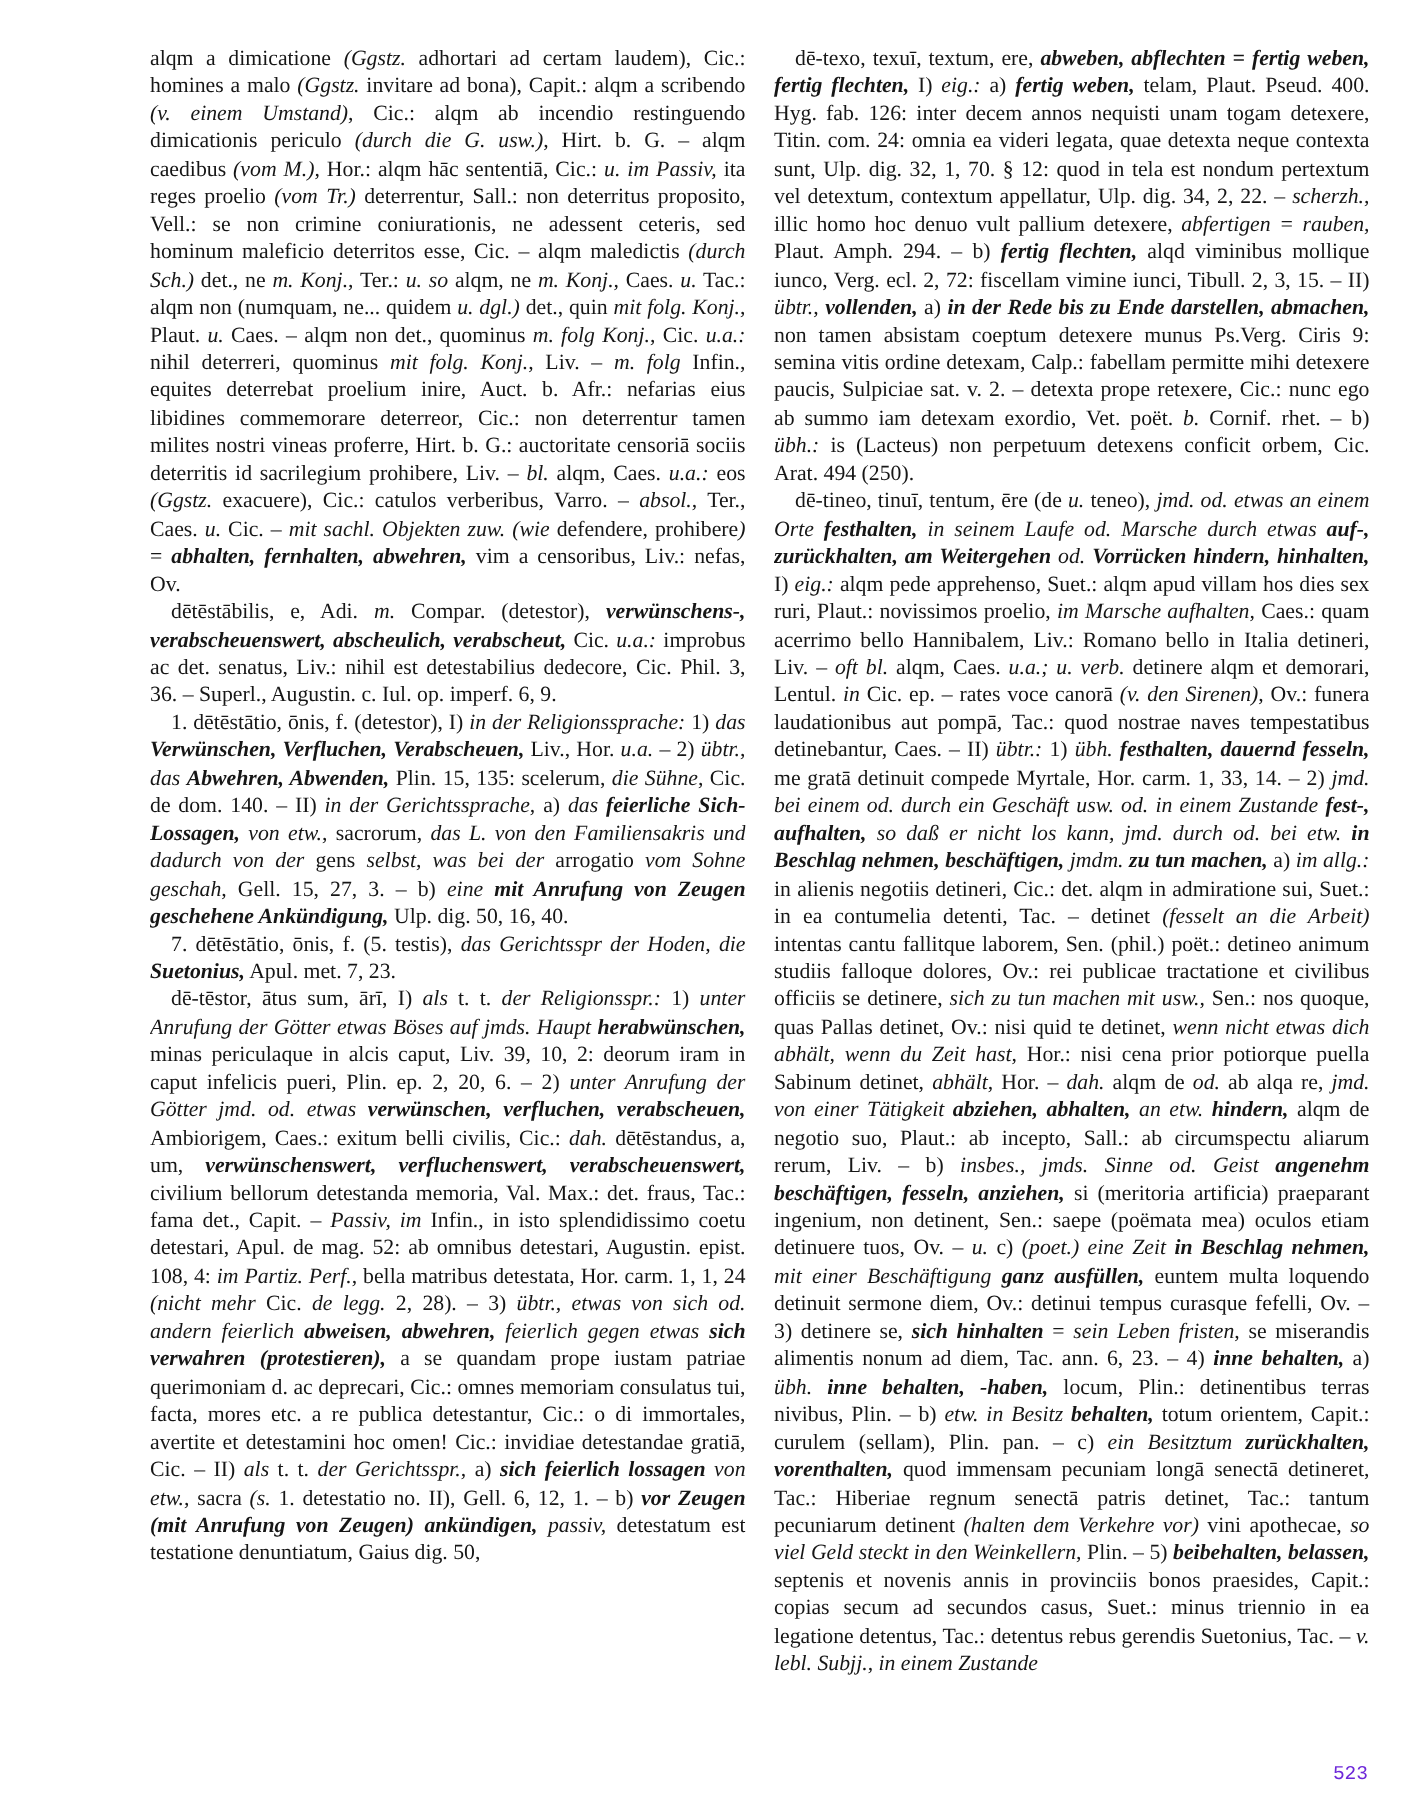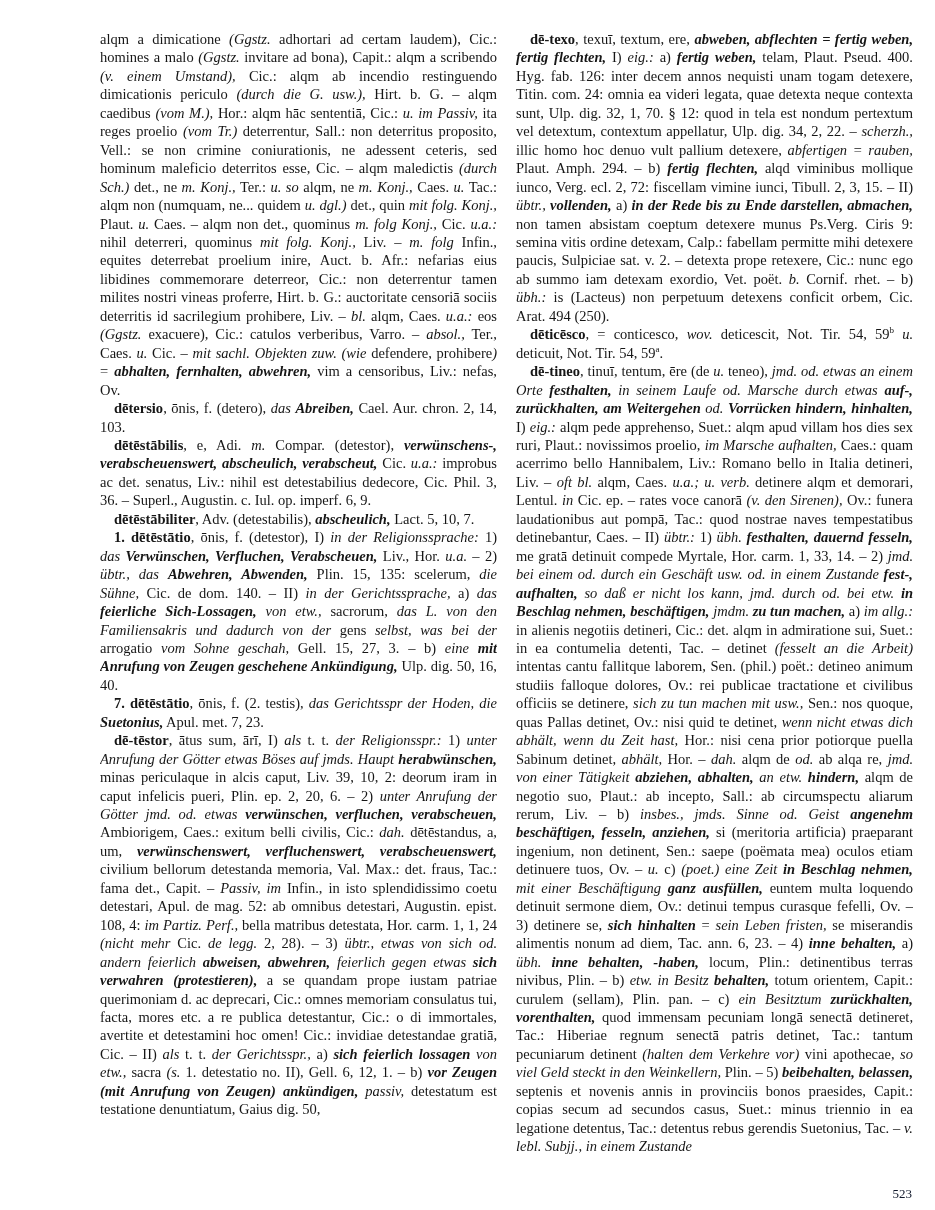--- a/index.html
+++ b/index.html
@@ -35,45 +35,43 @@
   .column p {
     margin: 0;
     padding: 0;
     text-indent: 14px;
   }
   .column p.no-indent {
     text-indent: 0;
   }
   .s-n { font-style: normal; font-weight: normal; }
   .s-i { font-style: italic; }
-  .s-b { font-weight: bold; }
+  .s-b { font-weight: normal; }
   .s-bi { font-weight: bold; font-style: italic; }
   .s-sup { vertical-align: super; font-size: 9px; line-height: 0; }
   .folio {
     position: absolute;
     right: 23px;
-    bottom: 8px;
+    bottom: 20px;
     font-size: 13px;
-    color: #0f172a;
+    color: #6d28d9;
+    font-family: Liberation Mono, monospace;
   }
 </style>
 </head>
 <body>
 
 <div class="page">
   <div class="text-block">
     <div class="column" id="col-left">
         <p class="no-indent"><span class="s-n">alqm a dimicatione </span><span class="s-i">(Ggstz.</span><span class="s-n"> adhortari ad certam laudem), Cic.: homines a malo </span><span class="s-i">(Ggstz.</span><span class="s-n"> invitare ad bona), Capit.: alqm a scribendo </span><span class="s-i">(v. einem Umstand),</span><span class="s-n"> Cic.: alqm ab incendio restinguendo dimicationis periculo </span><span class="s-i">(durch die G. usw.),</span><span class="s-n"> Hirt. b. G. – alqm caedibus </span><span class="s-i">(vom M.),</span><span class="s-n"> Hor.: alqm hāc sententiā, Cic.: </span><span class="s-i">u. im Passiv,</span><span class="s-n"> ita reges proelio </span><span class="s-i">(vom Tr.)</span><span class="s-n"> deterrentur, Sall.: non deterritus proposito, Vell.: se non crimine coniurationis, ne adessent ceteris, sed hominum maleficio deterritos esse, Cic. – alqm maledictis </span><span class="s-i">(durch Sch.)</span><span class="s-n"> det., ne </span><span class="s-i">m. Konj.,</span><span class="s-n"> Ter.: </span><span class="s-i">u. so</span><span class="s-n"> alqm, ne </span><span class="s-i">m. Konj.,</span><span class="s-n"> Caes. </span><span class="s-i">u.</span><span class="s-n"> Tac.: alqm non (numquam, ne... quidem </span><span class="s-i">u. dgl.)</span><span class="s-n"> det., quin </span><span class="s-i">mit folg. Konj.,</span><span class="s-n"> Plaut. </span><span class="s-i">u.</span><span class="s-n"> Caes. – alqm non det., quominus </span><span class="s-i">m. folg Konj.,</span><span class="s-n"> Cic. </span><span class="s-i">u.a.:</span><span class="s-n"> nihil deterreri, quominus </span><span class="s-i">mit folg. Konj.,</span><span class="s-n"> Liv. – </span><span class="s-i">m. folg</span><span class="s-n"> Infin., equites deterrebat proelium inire, Auct. b. Afr.: nefarias eius libidines commemorare deterreor, Cic.: non deterrentur tamen milites nostri vineas proferre, Hirt. b. G.: auctoritate censoriā sociis deterritis id sacrilegium prohibere, Liv. – </span><span class="s-i">bl.</span><span class="s-n"> alqm, Caes. </span><span class="s-i">u.a.:</span><span class="s-n"> eos </span><span class="s-i">(Ggstz.</span><span class="s-n"> exacuere), Cic.: catulos verberibus, Varro. – </span><span class="s-i">absol.,</span><span class="s-n"> Ter., Caes. </span><span class="s-i">u.</span><span class="s-n"> Cic. – </span><span class="s-i">mit sachl. Objekten zuw. (wie </span><span class="s-n">defendere, prohibere</span><span class="s-i">)</span><span class="s-n"> = </span><span class="s-bi">abhalten, fernhalten, abwehren,</span><span class="s-n"> vim a censoribus, Liv.: nefas, Ov.</span></p>
-        <p><span class="s-b">dētersio</span><span class="s-n">, ōnis, f. (detero), </span><span class="s-i">das </span><span class="s-bi">Abreiben,</span><span class="s-n"> Cael. Aur. chron. 2, 14, 103.</span></p>
         <p><span class="s-b">dētēstābilis</span><span class="s-n">, e, Adi. </span><span class="s-i">m.</span><span class="s-n"> Compar. (detestor), </span><span class="s-bi">verwünschens-, verabscheuenswert, abscheulich, verabscheut,</span><span class="s-n"> Cic. </span><span class="s-i">u.a.:</span><span class="s-n"> improbus ac det. senatus, Liv.: nihil est detestabilius dedecore, Cic. Phil. 3, 36. – Superl., Augustin. c. Iul. op. imperf. 6, 9.</span></p>
-        <p><span class="s-b">dētēstābiliter</span><span class="s-n">, Adv. (detestabilis), </span><span class="s-bi">abscheulich,</span><span class="s-n"> Lact. 5, 10, 7.</span></p>
         <p><span class="s-b">1. dētēstātio</span><span class="s-n">, ōnis, f. (detestor), I) </span><span class="s-i">in der Religionssprache:</span><span class="s-n"> 1) </span><span class="s-i">das </span><span class="s-bi">Verwünschen, Verfluchen, Verabscheuen,</span><span class="s-n"> Liv., Hor. </span><span class="s-i">u.a.</span><span class="s-n"> – 2) </span><span class="s-i">übtr., das </span><span class="s-bi">Abwehren, Abwenden,</span><span class="s-n"> Plin. 15, 135: scelerum, </span><span class="s-i">die Sühne,</span><span class="s-n"> Cic. de dom. 140. – II) </span><span class="s-i">in der Gerichtssprache,</span><span class="s-n"> a) </span><span class="s-i">das </span><span class="s-bi">feierliche Sich-Lossagen,</span><span class="s-i"> von etw.,</span><span class="s-n"> sacrorum, </span><span class="s-i">das L. von den Familiensakris und dadurch von der </span><span class="s-n">gens </span><span class="s-i">selbst, was bei der </span><span class="s-n">arrogatio </span><span class="s-i">vom Sohne geschah,</span><span class="s-n"> Gell. 15, 27, 3. – b) </span><span class="s-i">eine </span><span class="s-bi">mit Anrufung von Zeugen geschehene Ankündigung,</span><span class="s-n"> Ulp. dig. 50, 16, 40.</span></p>
-        <p><span class="s-b">7. dētēstātio</span><span class="s-n">, ōnis, f. (2. testis), </span><span class="s-i">das Gerichtsspr der Hoden, die </span><span class="s-bi">Suetonius,</span><span class="s-n"> Apul. met. 7, 23.</span></p>
+        <p><span class="s-b">7. dētēstātio</span><span class="s-n">, ōnis, f. (5. testis), </span><span class="s-i">das Gerichtsspr der Hoden, die </span><span class="s-bi">Suetonius,</span><span class="s-n"> Apul. met. 7, 23.</span></p>
         <p><span class="s-b">dē-tēstor</span><span class="s-n">, ātus sum, ārī, I) </span><span class="s-i">als</span><span class="s-n"> t. t. </span><span class="s-i">der Religionsspr.:</span><span class="s-n"> 1) </span><span class="s-i">unter Anrufung der Götter etwas Böses auf jmds. Haupt </span><span class="s-bi">herabwünschen,</span><span class="s-n"> minas periculaque in alcis caput, Liv. 39, 10, 2: deorum iram in caput infelicis pueri, Plin. ep. 2, 20, 6. – 2) </span><span class="s-i">unter Anrufung der Götter jmd. od. etwas </span><span class="s-bi">verwünschen, verfluchen, verabscheuen,</span><span class="s-n"> Ambiorigem, Caes.: exitum belli civilis, Cic.: </span><span class="s-i">dah.</span><span class="s-n"> dētēstandus, a, um, </span><span class="s-bi">verwünschenswert, verfluchenswert, verabscheuenswert,</span><span class="s-n"> civilium bellorum detestanda memoria, Val. Max.: det. fraus, Tac.: fama det., Capit. – </span><span class="s-i">Passiv, im </span><span class="s-n">Infin., in isto splendidissimo coetu detestari, Apul. de mag. 52: ab omnibus detestari, Augustin. epist. 108, 4: </span><span class="s-i">im Partiz. Perf.,</span><span class="s-n"> bella matribus detestata, Hor. carm. 1, 1, 24 </span><span class="s-i">(nicht mehr </span><span class="s-n">Cic. </span><span class="s-i">de legg. </span><span class="s-n">2, 28). – 3) </span><span class="s-i">übtr., etwas von sich od. andern feierlich </span><span class="s-bi">abweisen, abwehren,</span><span class="s-i"> feierlich gegen etwas </span><span class="s-bi">sich verwahren (protestieren),</span><span class="s-n"> a se quandam prope iustam patriae querimoniam d. ac deprecari, Cic.: omnes memoriam consulatus tui, facta, mores etc. a re publica detestantur, Cic.: o di immortales, avertite et detestamini hoc omen! Cic.: invidiae detestandae gratiā, Cic. – II) </span><span class="s-i">als</span><span class="s-n"> t. t. </span><span class="s-i">der Gerichtsspr.,</span><span class="s-n"> a) </span><span class="s-bi">sich feierlich lossagen</span><span class="s-i"> von etw.,</span><span class="s-n"> sacra </span><span class="s-i">(s.</span><span class="s-n"> 1. detestatio no. II), Gell. 6, 12, 1. – b) </span><span class="s-bi">vor Zeugen (mit Anrufung von Zeugen) ankündigen,</span><span class="s-i"> passiv,</span><span class="s-n"> detestatum est testatione denuntiatum, Gaius dig. 50,</span></p>
       </div>
     <div class="column" id="col-right">
         <p><span class="s-b">dē-texo</span><span class="s-n">, texuī, textum, ere, </span><span class="s-bi">abweben, abflechten = fertig weben, fertig flechten,</span><span class="s-n"> I) </span><span class="s-i">eig.:</span><span class="s-n"> a) </span><span class="s-bi">fertig weben,</span><span class="s-n"> telam, Plaut. Pseud. 400. Hyg. fab. 126: inter decem annos nequisti unam togam detexere, Titin. com. 24: omnia ea videri legata, quae detexta neque contexta sunt, Ulp. dig. 32, 1, 70. § 12: quod in tela est nondum pertextum vel detextum, contextum appellatur, Ulp. dig. 34, 2, 22. – </span><span class="s-i">scherzh.,</span><span class="s-n"> illic homo hoc denuo vult pallium detexere, </span><span class="s-i">abfertigen = rauben,</span><span class="s-n"> Plaut. Amph. 294. – b) </span><span class="s-bi">fertig flechten,</span><span class="s-n"> alqd viminibus mollique iunco, Verg. ecl. 2, 72: fiscellam vimine iunci, Tibull. 2, 3, 15. – II) </span><span class="s-i">übtr., </span><span class="s-bi">vollenden,</span><span class="s-n"> a) </span><span class="s-bi">in der Rede bis zu Ende darstellen, abmachen,</span><span class="s-n"> non tamen absistam coeptum detexere munus Ps.Verg. Ciris 9: semina vitis ordine detexam, Calp.: fabellam permitte mihi detexere paucis, Sulpiciae sat. v. 2. – detexta prope retexere, Cic.: nunc ego ab summo iam detexam exordio, Vet. poët. </span><span class="s-i">b.</span><span class="s-n"> Cornif. rhet. – b) </span><span class="s-i">übh.:</span><span class="s-n"> is (Lacteus) non perpetuum detexens conficit orbem, Cic. Arat. 494 (250).</span></p>
-        <p><span class="s-b">dēticēsco</span><span class="s-n">, = conticesco, </span><span class="s-i">wov.</span><span class="s-n"> deticescit, Not. Tir. 54, 59</span><span class="s-sup">b</span><span class="s-n"> </span><span class="s-i">u.</span><span class="s-n"> deticuit, Not. Tir. 54, 59</span><span class="s-sup">a</span><span class="s-n">.</span></p>
         <p><span class="s-b">dē-tineo</span><span class="s-n">, tinuī, tentum, ēre (de </span><span class="s-i">u.</span><span class="s-n"> teneo), </span><span class="s-i">jmd. od. etwas an einem Orte </span><span class="s-bi">festhalten,</span><span class="s-i"> in seinem Laufe od. Marsche durch etwas </span><span class="s-bi">auf-, zurückhalten, am Weitergehen</span><span class="s-i"> od. </span><span class="s-bi">Vorrücken hindern, hinhalten,</span><span class="s-n"> I) </span><span class="s-i">eig.:</span><span class="s-n"> alqm pede apprehenso, Suet.: alqm apud villam hos dies sex ruri, Plaut.: novissimos proelio, </span><span class="s-i">im Marsche aufhalten,</span><span class="s-n"> Caes.: quam acerrimo bello Hannibalem, Liv.: Romano bello in Italia detineri, Liv. – </span><span class="s-i">oft bl.</span><span class="s-n"> alqm, Caes. </span><span class="s-i">u.a.; u. verb.</span><span class="s-n"> detinere alqm et demorari, Lentul. </span><span class="s-i">in</span><span class="s-n"> Cic. ep. – rates voce canorā </span><span class="s-i">(v. den Sirenen),</span><span class="s-n"> Ov.: funera laudationibus aut pompā, Tac.: quod nostrae naves tempestatibus detinebantur, Caes. – II) </span><span class="s-i">übtr.:</span><span class="s-n"> 1) </span><span class="s-i">übh. </span><span class="s-bi">festhalten, dauernd fesseln,</span><span class="s-n"> me gratā detinuit compede Myrtale, Hor. carm. 1, 33, 14. – 2) </span><span class="s-i">jmd. bei einem od. durch ein Geschäft usw. od. in einem Zustande </span><span class="s-bi">fest-, aufhalten,</span><span class="s-i"> so daß er nicht los kann, jmd. durch od. bei etw. </span><span class="s-bi">in Beschlag nehmen, beschäftigen,</span><span class="s-i"> jmdm. </span><span class="s-bi">zu tun machen,</span><span class="s-n"> a) </span><span class="s-i">im allg.:</span><span class="s-n"> in alienis negotiis detineri, Cic.: det. alqm in admiratione sui, Suet.: in ea contumelia detenti, Tac. – detinet </span><span class="s-i">(fesselt an die Arbeit)</span><span class="s-n"> intentas cantu fallitque laborem, Sen. (phil.) poët.: detineo animum studiis falloque dolores, Ov.: rei publicae tractatione et civilibus officiis se detinere, </span><span class="s-i">sich zu tun machen mit usw.,</span><span class="s-n"> Sen.: nos quoque, quas Pallas detinet, Ov.: nisi quid te detinet, </span><span class="s-i">wenn nicht etwas dich abhält, wenn du Zeit hast,</span><span class="s-n"> Hor.: nisi cena prior potiorque puella Sabinum detinet, </span><span class="s-i">abhält,</span><span class="s-n"> Hor. – </span><span class="s-i">dah.</span><span class="s-n"> alqm de </span><span class="s-i">od.</span><span class="s-n"> ab alqa re, </span><span class="s-i">jmd. von einer Tätigkeit </span><span class="s-bi">abziehen, abhalten,</span><span class="s-i"> an etw. </span><span class="s-bi">hindern,</span><span class="s-n"> alqm de negotio suo, Plaut.: ab incepto, Sall.: ab circumspectu aliarum rerum, Liv. – b) </span><span class="s-i">insbes., jmds. Sinne od. Geist </span><span class="s-bi">angenehm beschäftigen, fesseln, anziehen,</span><span class="s-n"> si (meritoria artificia) praeparant ingenium, non detinent, Sen.: saepe (poëmata mea) oculos etiam detinuere tuos, Ov. – </span><span class="s-i">u.</span><span class="s-n"> c) </span><span class="s-i">(poet.) eine Zeit </span><span class="s-bi">in Beschlag nehmen,</span><span class="s-i"> mit einer Beschäftigung </span><span class="s-bi">ganz ausfüllen,</span><span class="s-n"> euntem multa loquendo detinuit sermone diem, Ov.: detinui tempus curasque fefelli, Ov. – 3) detinere se, </span><span class="s-bi">sich hinhalten</span><span class="s-n"> = </span><span class="s-i">sein Leben fristen,</span><span class="s-n"> se miserandis alimentis nonum ad diem, Tac. ann. 6, 23. – 4) </span><span class="s-bi">inne behalten,</span><span class="s-n"> a) </span><span class="s-i">übh. </span><span class="s-bi">inne behalten, -haben,</span><span class="s-n"> locum, Plin.: detinentibus terras nivibus, Plin. – b) </span><span class="s-i">etw. in Besitz </span><span class="s-bi">behalten,</span><span class="s-n"> totum orientem, Capit.: curulem (sellam), Plin. pan. – c) </span><span class="s-i">ein Besitztum </span><span class="s-bi">zurückhalten, vorenthalten,</span><span class="s-n"> quod immensam pecuniam longā senectā detineret, Tac.: Hiberiae regnum senectā patris detinet, Tac.: tantum pecuniarum detinent </span><span class="s-i">(halten dem Verkehre vor)</span><span class="s-n"> vini apothecae, </span><span class="s-i">so viel Geld steckt in den Weinkellern,</span><span class="s-n"> Plin. – 5) </span><span class="s-bi">beibehalten, belassen,</span><span class="s-n"> septenis et novenis annis in provinciis bonos praesides, Capit.: copias secum ad secundos casus, Suet.: minus triennio in ea legatione detentus, Tac.: detentus rebus gerendis Suetonius, Tac. – </span><span class="s-i">v. lebl. Subjj., in einem Zustande</span></p>
       </div>
   </div>
   <div class="folio">523</div>
 </div>
 
 </body></html>

